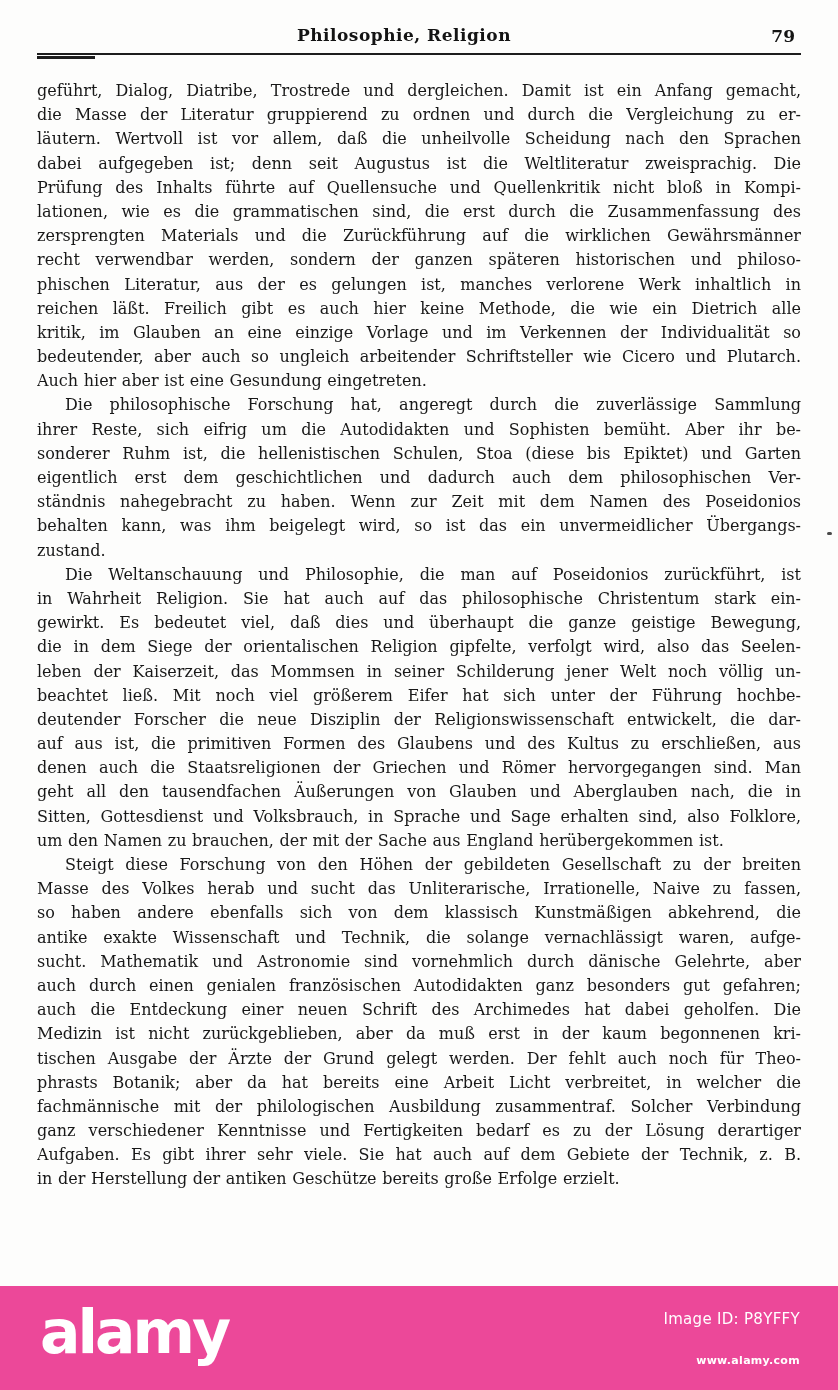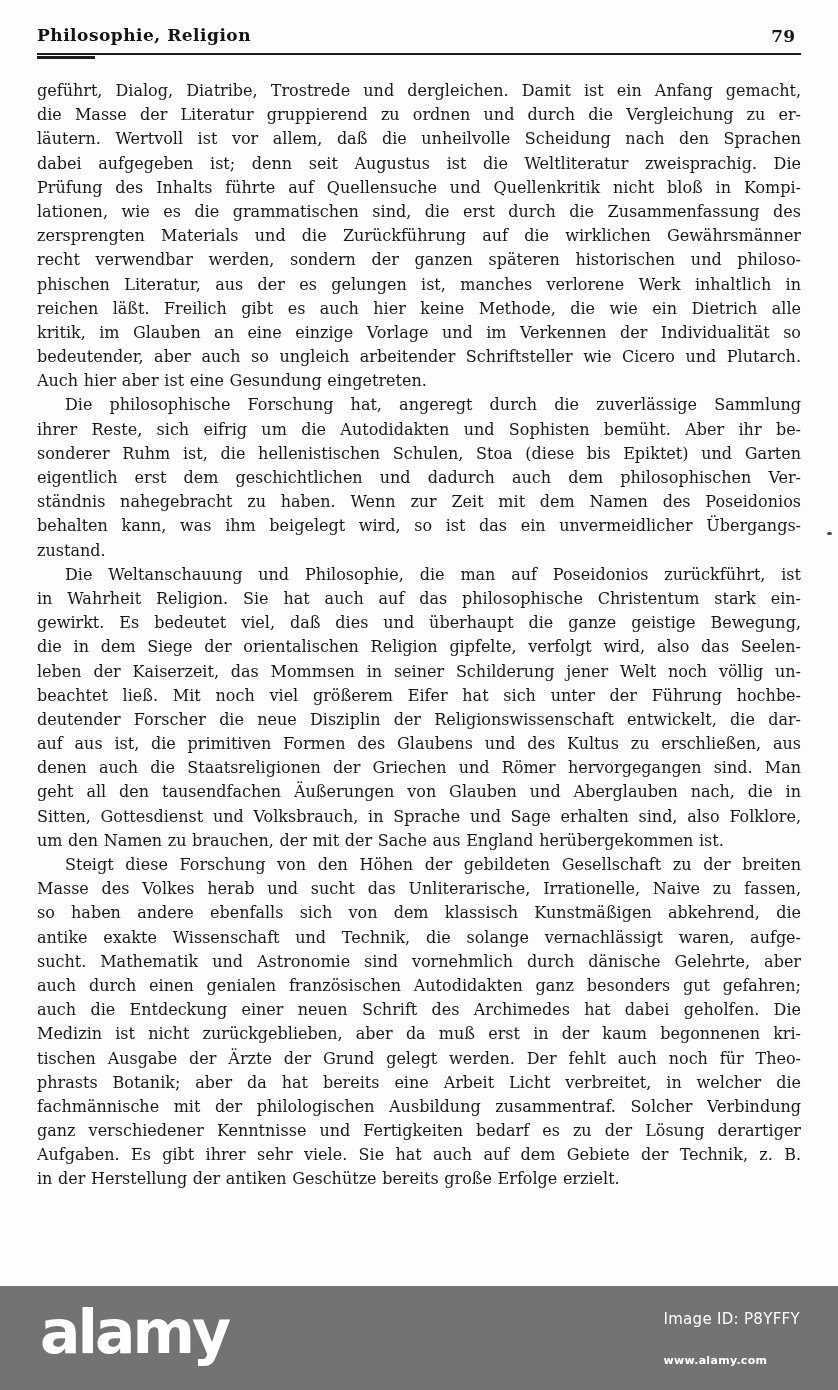--- a/index.html
+++ b/index.html
@@ -16,21 +16,21 @@
     position: absolute;
     top: 0; left: 0;
     width: 838px;
     height: 1286px;
     background: #fdfdfc;
     padding: 25px 37px 0 37px;
   }
   .page-header { position: relative; height: 23px; }
   .header-title {
     position: absolute; left: 0; right: 30px;
-    text-align: left;
+    text-align: center;
     font-weight: bold;
     font-size: 17px;
     letter-spacing: 0.5px;
     color: #141414;
   }
   .page-number {
     position: absolute; right: 6px; top: 1px;
     font-weight: bold;
     font-size: 17px;
     color: #141414;
@@ -66,39 +66,39 @@
     position: absolute;
     width: 5px; height: 3px;
     background: #4a4a4a;
     border-radius: 2px;
   }
   .alamy-bar {
     position: absolute;
     left: 0; bottom: 0;
     width: 838px;
     height: 104px;
-    background: #737373;
+    background: #ec4899;
     color: #ffffff;
     display: flex;
     align-items: center;
     justify-content: space-between;
     padding: 0 38px 0 40px;
     font-family: "DejaVu Sans", sans-serif;
   }
   .alamy-logo {
     font-size: 60px;
     font-weight: bold;
     letter-spacing: -3px;
     line-height: 1;
     padding-bottom: 12px;
   }
   .alamy-meta {
     display: flex;
     flex-direction: column;
-    align-items: flex-start;
+    align-items: flex-end;
     gap: 26px;
   }
   .alamy-image-id { font-size: 15px; letter-spacing: 0.3px; }
   .alamy-url { font-size: 11px; font-weight: bold; letter-spacing: 0.3px; }
 </style>
 </head>
 <body>
 
 <div class="scan-page">
   <header class="page-header">

